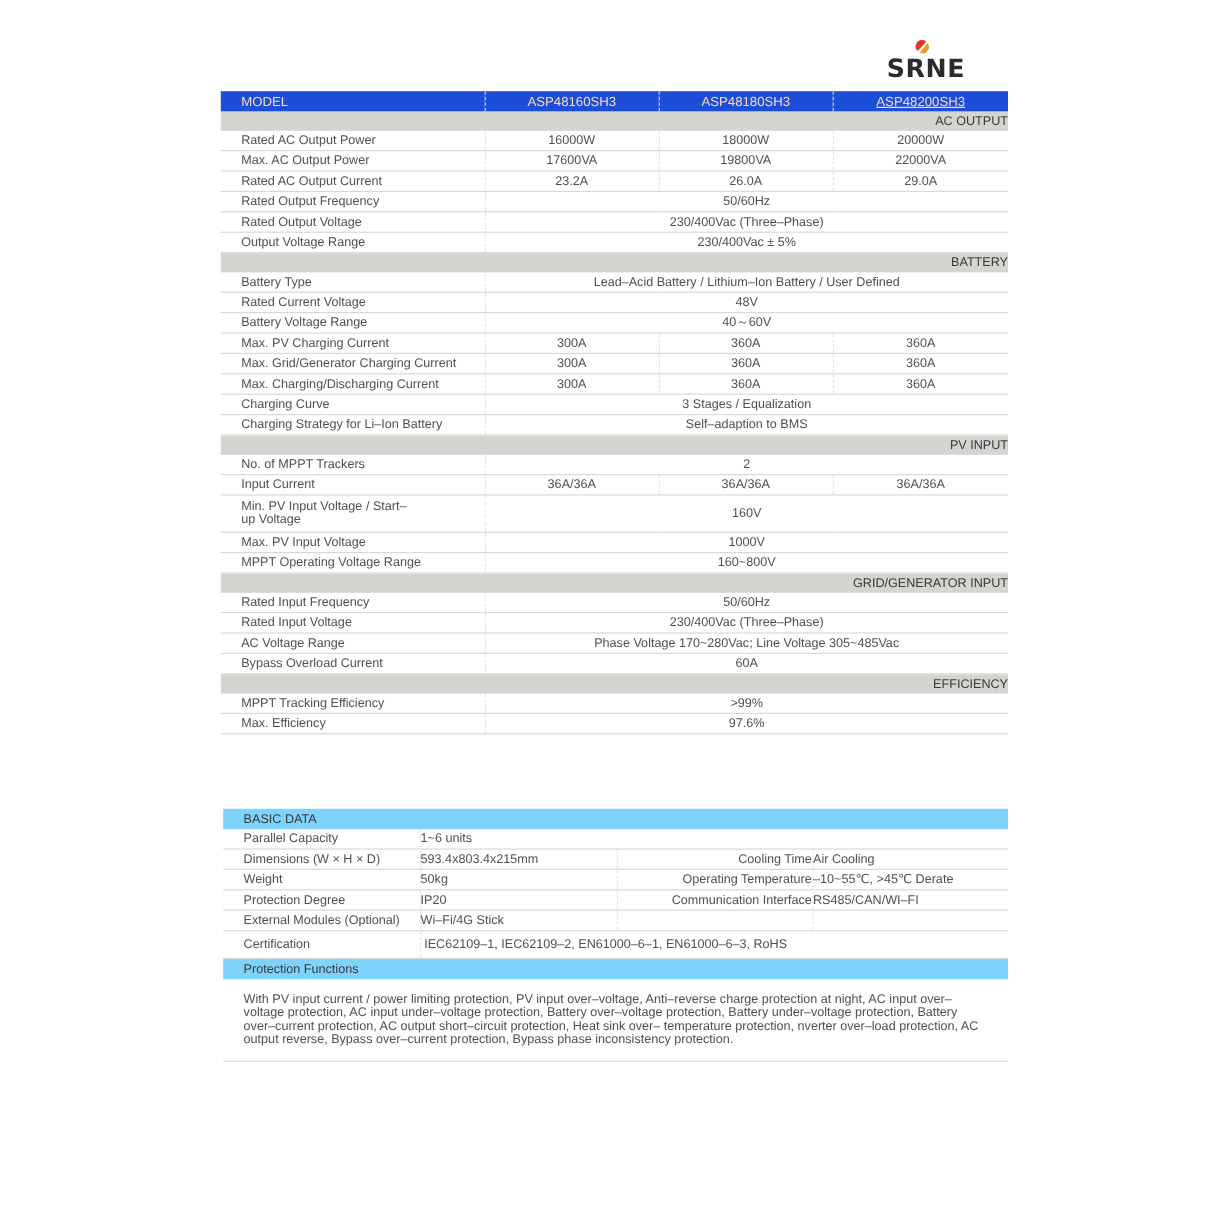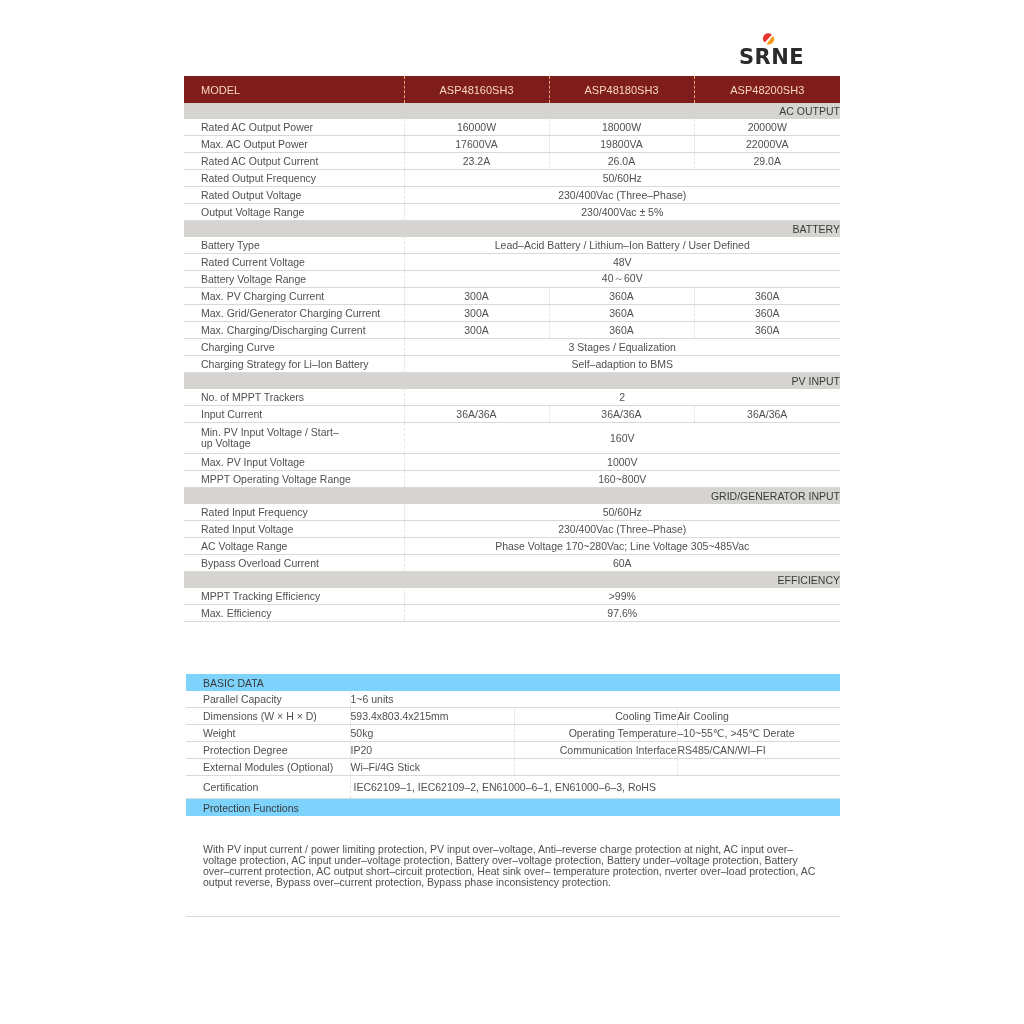--- a/index.html
+++ b/index.html
@@ -7,35 +7,35 @@
          font-family:"Liberation Sans", "DejaVu Sans", sans-serif; color:#4a4a4a; }
   .logo { position:absolute; left:733px; top:33px; height:36px; display:flex; align-items:center;flex-direction:column; }
   .logo svg { width:32px; height:34px; }
   .logo-text { font-family:"DejaVu Sans", sans-serif; font-weight:bold; font-size:21px; color:#2b2b2b; margin-left:6px; letter-spacing:0.5px; }
 
   table.spec { position:absolute; left:184px; top:76px; width:656px; border-collapse:collapse; table-layout:fixed; font-size:10.5px; }
   table.spec td { height:16px; padding:0; border-bottom:1px solid #d9d9d9; text-align:center; white-space:nowrap; color:#505050; }
   table.spec td.lbl { text-align:left; padding-left:17px; border-right:1px dashed #e6e6e6; }
   table.spec td.val { border-right:1px dashed #e6e6e6; }
   table.spec td.val:last-child { border-right:none; }
-  table.spec tr.model td { background:#7f1d1d; color:#fbd9bd; height:27px; border-bottom:none; font-size:11px; border-right:1px dashed #f3a66f; }
-  table.spec tr.model td:last-child { border-right:none; }
+  table.spec tr.model td { background:#1d4ed8; color:#fbd9bd; height:17px; border-bottom:none; font-size:11px; border-right:1px dashed #f3a66f; }
+  table.spec tr.model td:last-child { border-right:none;text-decoration:underline; }
   table.spec tr.section td { background:#d6d4d1; color:#3a3a3a; height:16px; text-align:right; padding-left:17px; font-size:10.5px; border-bottom:none; }
   table.spec tr.tall td { height:30px; line-height:11px; }
   table.spec tr.tall td.lbl { white-space:normal; }
 
   table.basic { position:absolute; left:186px; top:674px; width:654px; border-collapse:collapse; table-layout:fixed; font-size:10.5px; }
   table.basic td { height:16px; padding:0; border-bottom:1px solid #d9d9d9; text-align:left; white-space:nowrap; color:#505050; }
   table.basic td.lbl { text-align:left; padding-left:17px; border-right:1px dashed #e6e6e6; }
   table.basic td.mid { border-right:1px dashed #e6e6e6; }
   table.basic td.lbl2 { text-align:right; padding-left:16px; border-right:1px dashed #e6e6e6; }
   table.basic tr.section td { background:#7dd3fc; color:#3a3a3a; text-align:left; padding-left:17px; border-bottom:none; height:17px; }
   table.basic tr.cert td { height:22px; }
   table.basic td.certval { text-align:left; padding-left:3px; }
-  table.basic tr.prot td { height:68px; white-space:normal; text-align:left; padding:16px 17px; line-height:11px; vertical-align:middle; color:#505050; border-bottom:1px solid #d9d9d9; }
+  table.basic tr.prot td { height:68px; white-space:normal; text-align:left; padding:0 17px; line-height:11px; vertical-align:middle; color:#505050; border-bottom:1px solid #d9d9d9; }
 </style>
 </head>
 <body>
 
 <div class="logo">
   <svg viewBox="0 0 32 34">
     <path d="M16 1 A15 15 0 0 0 4 27 L24 5 A15 15 0 0 0 16 1 Z" fill="#e8322b"></path>
     <path d="M27 8 A15 15 0 0 1 9 31 L27 8 Z" fill="#f39a1d"></path>
     <path d="M5 29 L26 6" stroke="#ffffff" stroke-width="2.2"></path>
   </svg>

